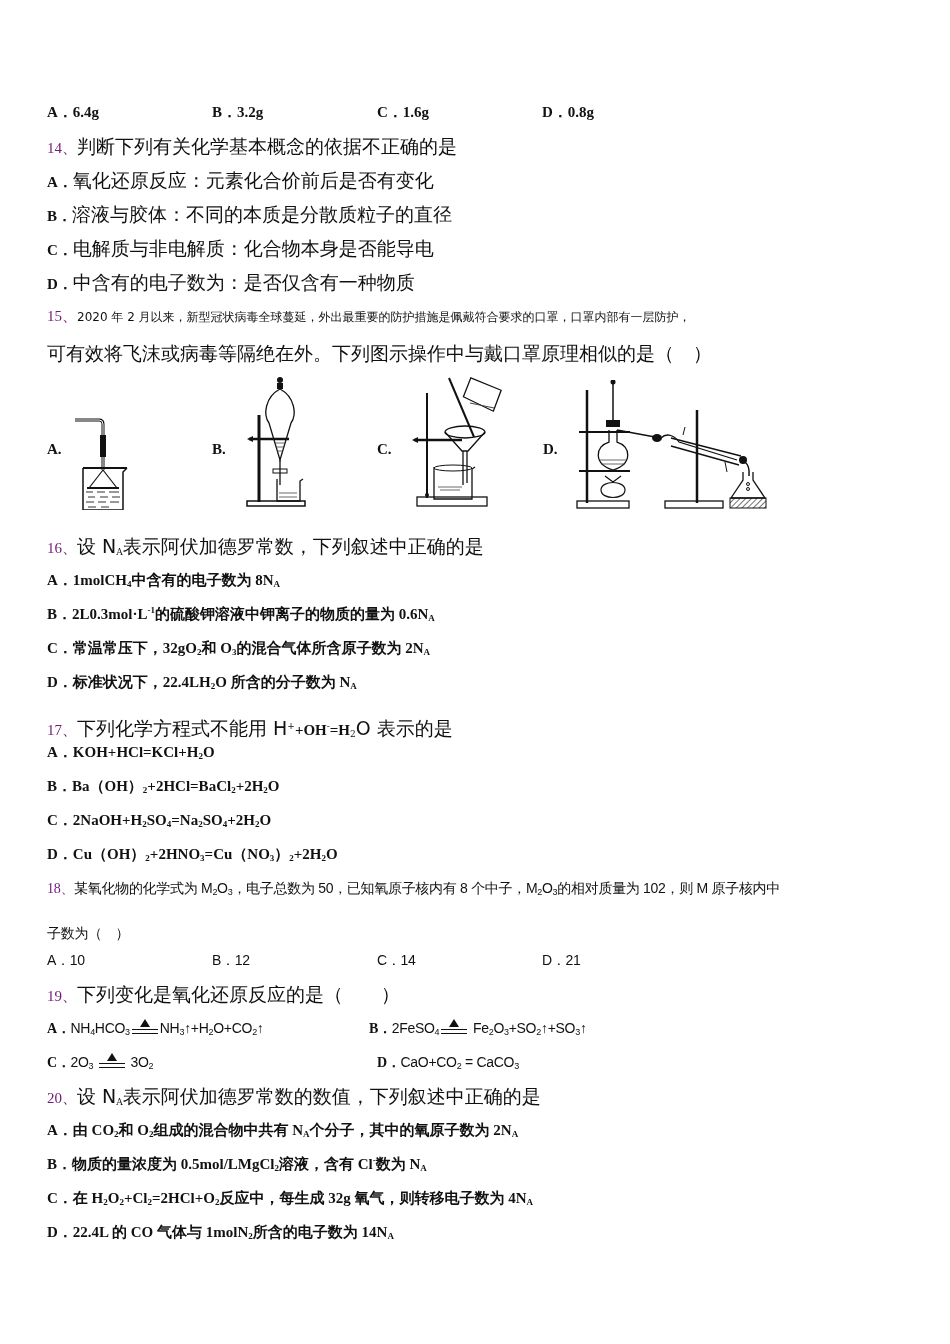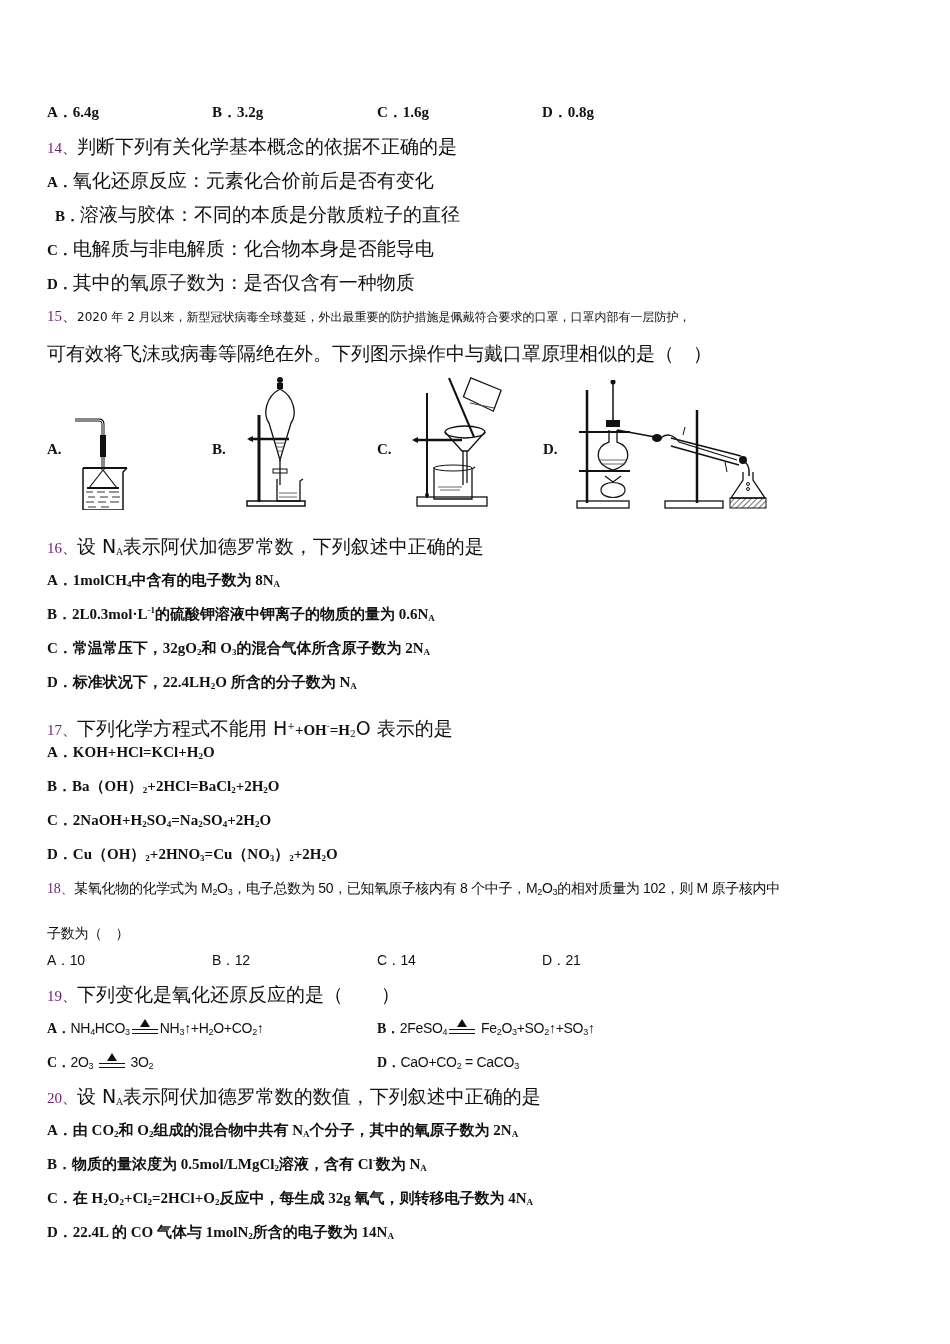--- a/index.html
+++ b/index.html
@@ -30,23 +30,23 @@
   <span class="cell" style="left:0;"><span class="opt-label">A．</span><span class="b">6.4g</span></span>
   <span class="cell" style="left:165px;"><span class="opt-label">B．</span><span class="b">3.2g</span></span>
   <span class="cell" style="left:330px;"><span class="opt-label">C．</span><span class="b">1.6g</span></span>
   <span class="cell" style="left:495px;"><span class="opt-label">D．</span><span class="b">0.8g</span></span>
 </div>
 
 <div class="line" style="top:136px;">
   <span class="qnum">14、</span><span class="cjk">判断下列有关化学基本概念的依据不正确的是</span>
 </div>
 <div class="line" style="top:170px;"><span class="opt-label">A．</span><span class="cjk">氧化还原反应：元素化合价前后是否有变化</span></div>
-<div class="line" style="top:204px;margin-left:8px;"><span class="opt-label">B．</span><span class="cjk">溶液与胶体：不同的本质是分散质粒子的直径</span></div>
+<div class="line" style="top:204px;"><span class="opt-label">B．</span><span class="cjk">溶液与胶体：不同的本质是分散质粒子的直径</span></div>
 <div class="line" style="top:238px;text-align:right;"><span class="opt-label">C．</span><span class="cjk">电解质与非电解质：化合物本身是否能导电</span></div>
-<div class="line" style="top:272px;"><span class="opt-label">D．</span><span class="cjk">其中的氧原子数为：是否仅含有一种物质</span></div>
+<div class="line" style="top:272px;"><span class="opt-label">D．</span><span class="cjk">中含有的电子数为：是否仅含有一种物质</span></div>
 
 <div class="line" style="top:306px;">
   <span class="qnum">15、</span><span class="cjk" style="font-size:12px;">2020 年 2 月以来，新型冠状病毒全球蔓延，外出最重要的防护措施是佩戴符合要求的口罩，口罩内部有一层防护，</span>
 </div>
 <div class="line" style="top:343px;">
   <span class="cjk">可有效将飞沫或病毒等隔绝在外。下列图示操作中与戴口罩原理相似的是（　）</span>
 </div>
 
 <div class="figrow">
 
@@ -201,21 +201,21 @@
   <span class="cell" style="left:330px;"><span>C．</span><span>14</span></span>
   <span class="cell" style="left:495px;"><span>D．</span><span>21</span></span>
 </div>
 
 <div class="line" style="top:984px;">
   <span class="qnum">19、</span><span class="cjk">下列变化是氧化还原反应的是（　　）</span>
 </div>
 <div class="line narrow" style="top:1018px;">
   <span class="opt-label">A．</span><span>NH</span><sub>4</sub><span>HCO</span><sub>3</sub><span class="delta"><span class="tri"></span><span class="bar1"></span><span class="bar2"></span></span><span>NH</span><sub>3</sub><span>↑+H</span><sub>2</sub><span>O+CO</span><sub>2</sub><span>↑</span>
 </div>
-<div class="line narrow" style="top:1018px; left:377px;">
+<div class="line narrow" style="top:1018px; left:369px;">
   <span class="opt-label">B．</span><span>2FeSO</span><sub>4</sub><span class="delta"><span class="tri"></span><span class="bar1"></span><span class="bar2"></span></span> <span>Fe</span><sub>2</sub><span>O</span><sub>3</sub><span>+SO</span><sub>2</sub><span>↑+SO</span><sub>3</sub><span>↑</span>
 </div>
 <div class="line narrow" style="top:1052px;">
   <span class="opt-label">C．</span><span>2O</span><sub>3</sub> <span class="delta"><span class="tri"></span><span class="bar1"></span><span class="bar2"></span></span> <span>3O</span><sub>2</sub>
 </div>
 <div class="line narrow" style="top:1052px; left:377px;">
   <span class="opt-label">D．</span><span>CaO+CO</span><sub>2</sub><span> = CaCO</span><sub>3</sub>
 </div>
 
 <div class="line" style="top:1086px;">

